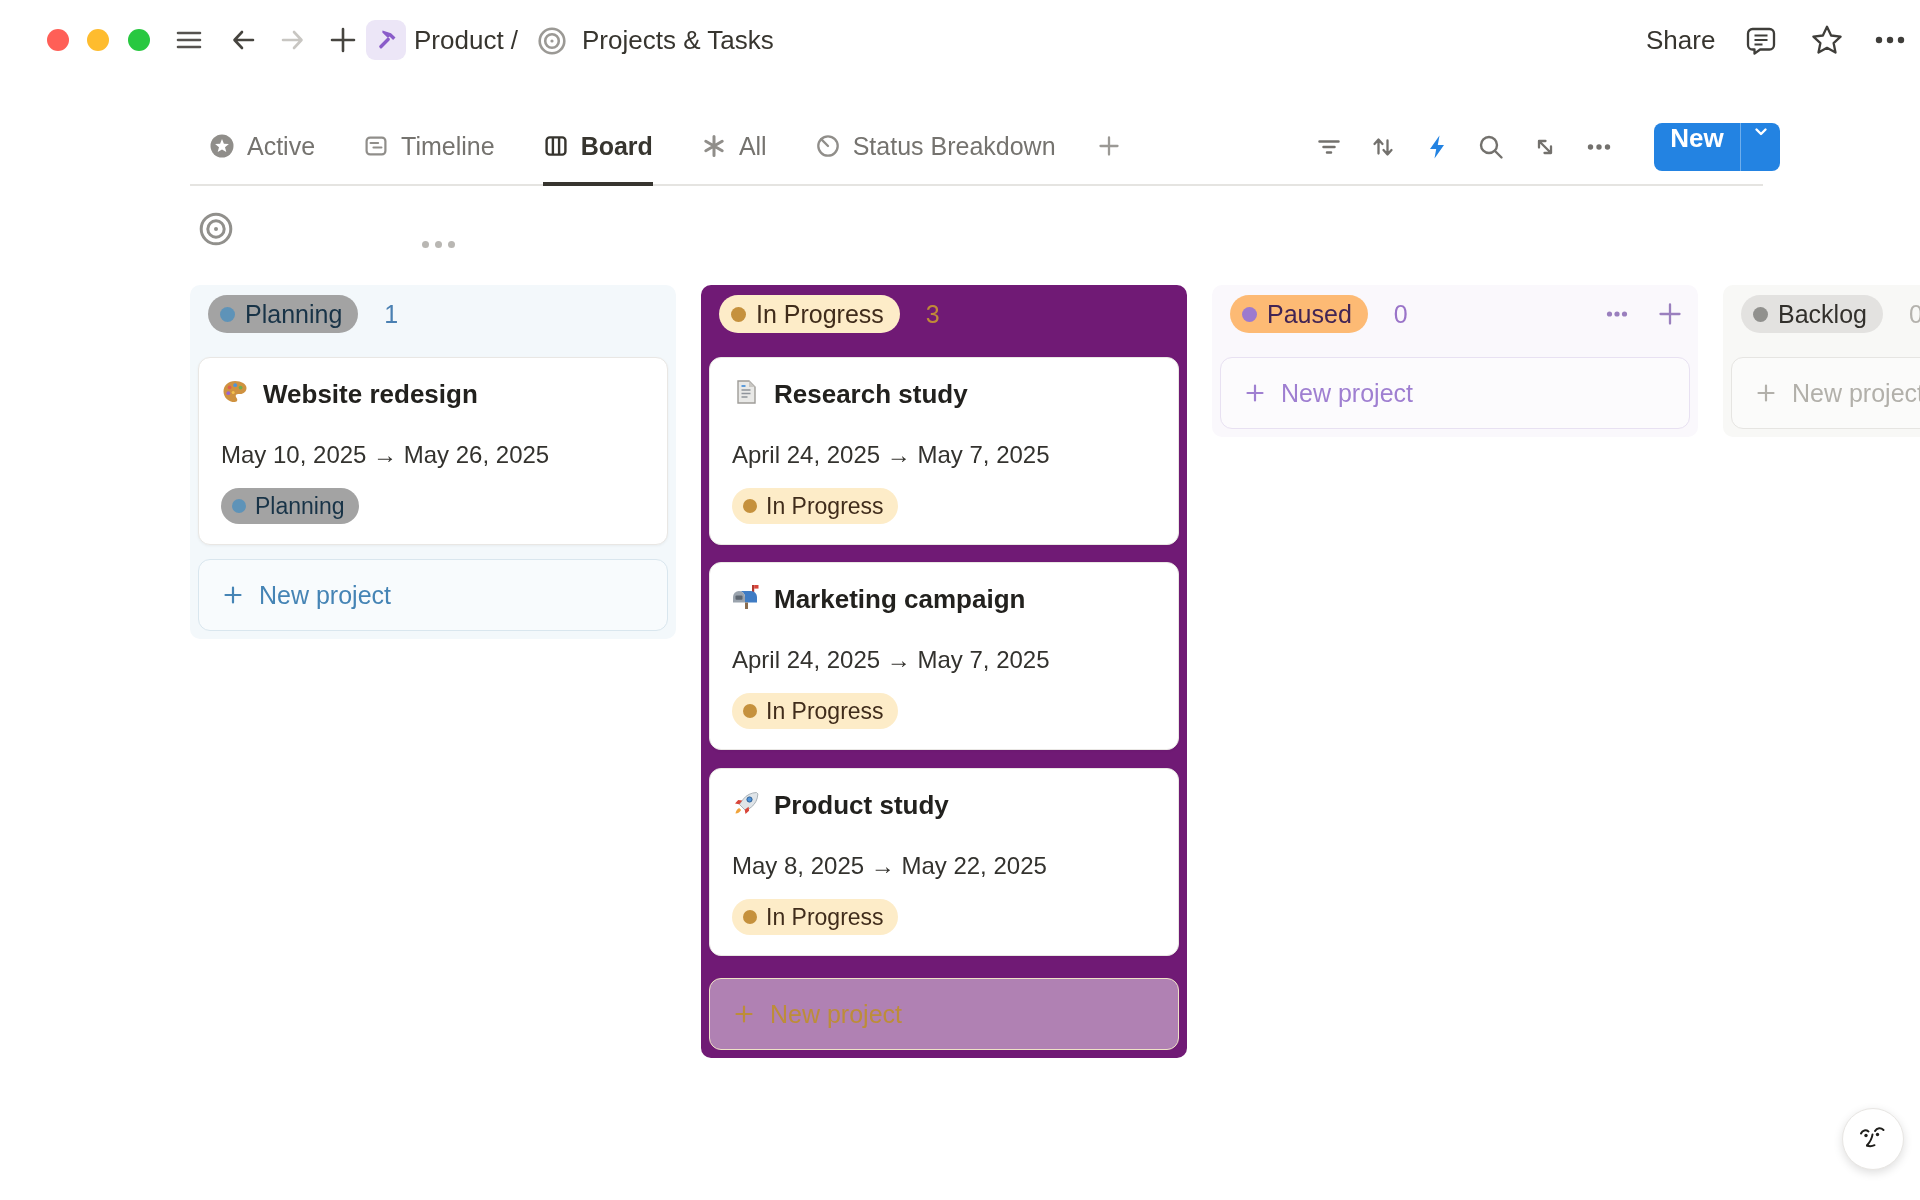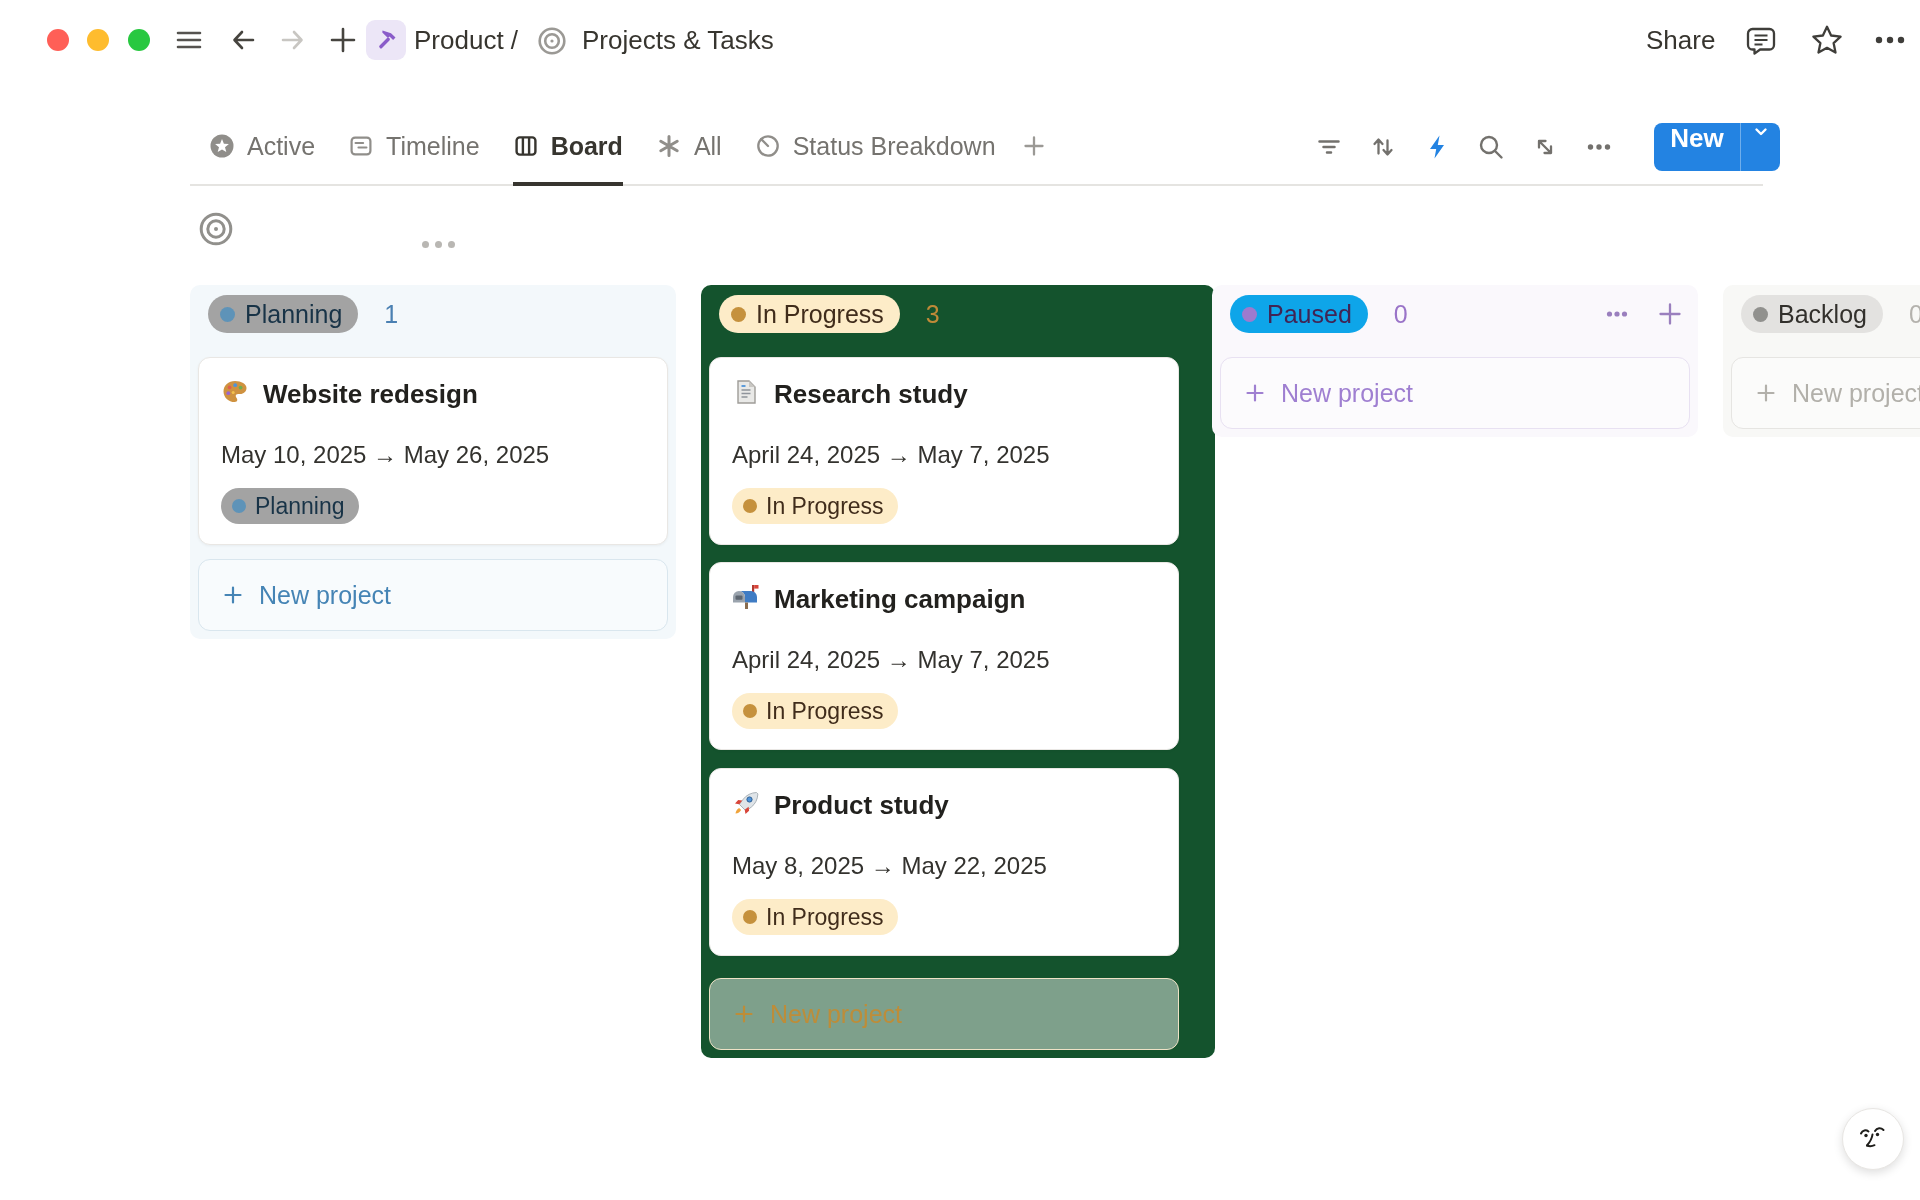--- a/index.html
+++ b/index.html
@@ -12,48 +12,48 @@
   .dot-red{left:31px;background:#ff5f57;}
   .dot-yellow{left:71px;background:#febc2e;}
   .dot-green{left:112px;background:#28c840;}
   .tb-icon{position:absolute;top:25px;width:30px;height:30px;}
   .crumb-text{position:absolute;top:0;height:80px;line-height:80px;font-size:26px;color:#37352f;white-space:nowrap;}
   .app-chip{position:absolute;left:350px;top:20px;width:40px;height:40px;border-radius:9px;background:#ece6f7;
             display:flex;align-items:center;justify-content:center;}
 
   
   .tabbar-divider{position:absolute;left:174px;top:184px;width:1573px;height:2px;background:#e5e4e1;}
-  .tabs{position:absolute;left:193px;top:110px;height:76px;display:flex;align-items:stretch;gap:33px;}
+  .tabs{position:absolute;left:193px;top:110px;height:76px;display:flex;align-items:stretch;gap:48px;}
   .tab{display:flex;align-items:center;gap:12px;font-size:25px;color:#75736f;border-bottom:4px solid transparent;cursor:default;}
   .tab.active{color:#37352f;font-weight:700;border-bottom-color:#37352f;}
   .tab-plus{display:flex;align-items:center;margin-left:-8px;}
   .view-actions{position:absolute;left:1298px;top:110px;height:74px;display:flex;align-items:center;gap:24px;}
   .new-btn-blue{display:flex;align-items:flex-start;height:48px;border-radius:8px;background:#2383e2;margin-left:16px;overflow:hidden;}
   .new-btn-main{width:86px;text-align:center;color:#fff;font-size:26px;font-weight:700;}
   .new-btn-divider{width:1px;height:48px;background:rgba(255,255,255,.35);}
   .new-btn-caret{width:39px;display:flex;justify-content:center;align-items:center;}
 
   
   .page-title{position:absolute;left:228px;top:203px;font-size:45px;font-weight:700;color:#1e1d1a;letter-spacing:.2px;}
   .title-dots{position:absolute;left:406px;top:241px;display:flex;gap:6px;}
   .title-dots i{width:7px;height:7px;border-radius:50%;background:#b9b7b3;}
 
   
   .kcol{position:absolute;top:285px;width:486px;border-radius:10px;}
   .col-planning{left:174px;height:354px;background:#f3f8fb;}
-  .col-progress{left:685px;height:773px;background:#14532d;padding-left:28px;}
+  .col-progress{left:685px;height:773px;background:#701a75;}
   .col-paused{left:1196px;height:152px;background:#faf8fc;}
   .col-backlog{left:1707px;height:152px;background:#f8f8f6;}
 
   .col-header{position:absolute;top:10px;left:18px;right:14px;height:38px;display:flex;align-items:center;}
   .group-pill{display:inline-flex;align-items:center;gap:10px;height:38px;padding:0 16px 0 12px;border-radius:19px;
               font-size:25px;font-weight:500;white-space:nowrap;}
   .pill-planning{background:#a3a3a3;color:#183347;}
   .pill-progress{background:#fdecc8;color:#402c1b;}
-  .pill-paused{background:#0ea5e9;color:#412454;}
+  .pill-paused{background:#fdba74;color:#412454;}
   .pill-backlog{background:#e3e2e0;color:#32302c;}
   .gdot{width:15px;height:15px;border-radius:50%;}
   .gdot-planning{background:#5e93b8;}
   .gdot-progress{background:#c5913d;}
   .gdot-paused{background:#9d7ace;}
   .gdot-backlog{background:#91918e;}
   .group-count{margin-left:26px;font-size:25px;font-weight:500;}
   .cnt-planning{color:#4a80b2;}
   .cnt-progress{color:#c08a38;}
   .cnt-paused{color:#9a74c8;}

